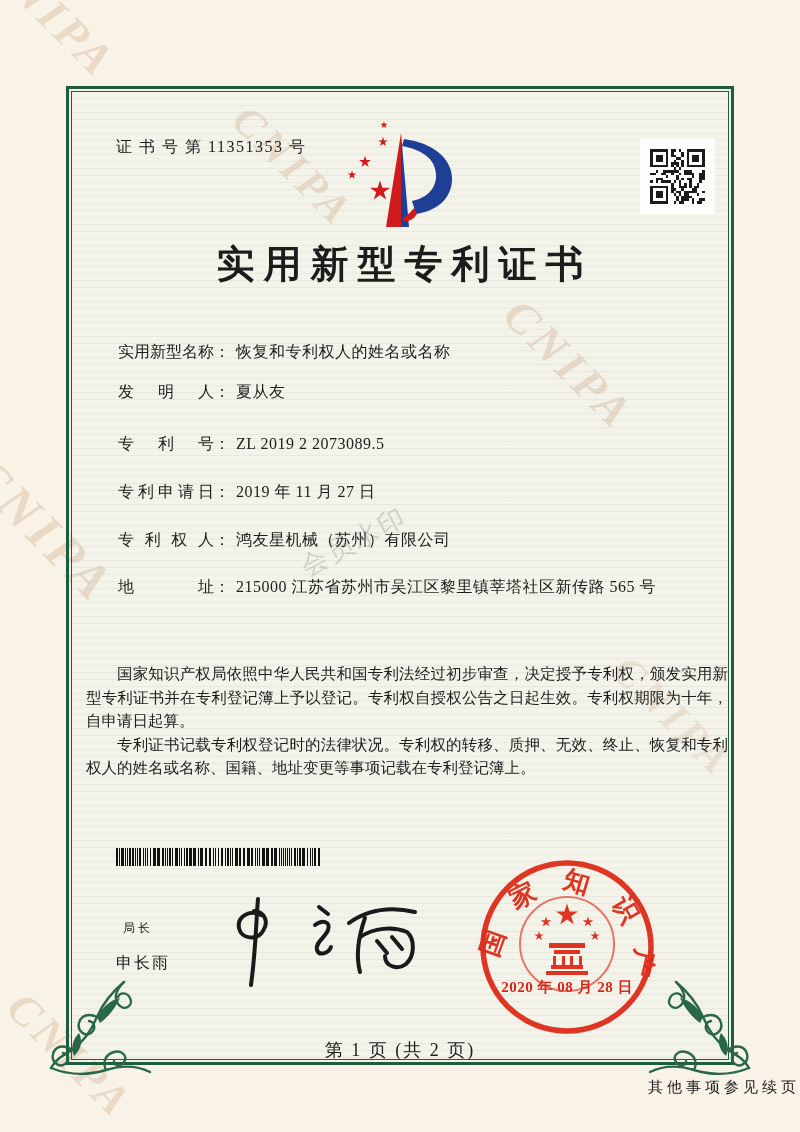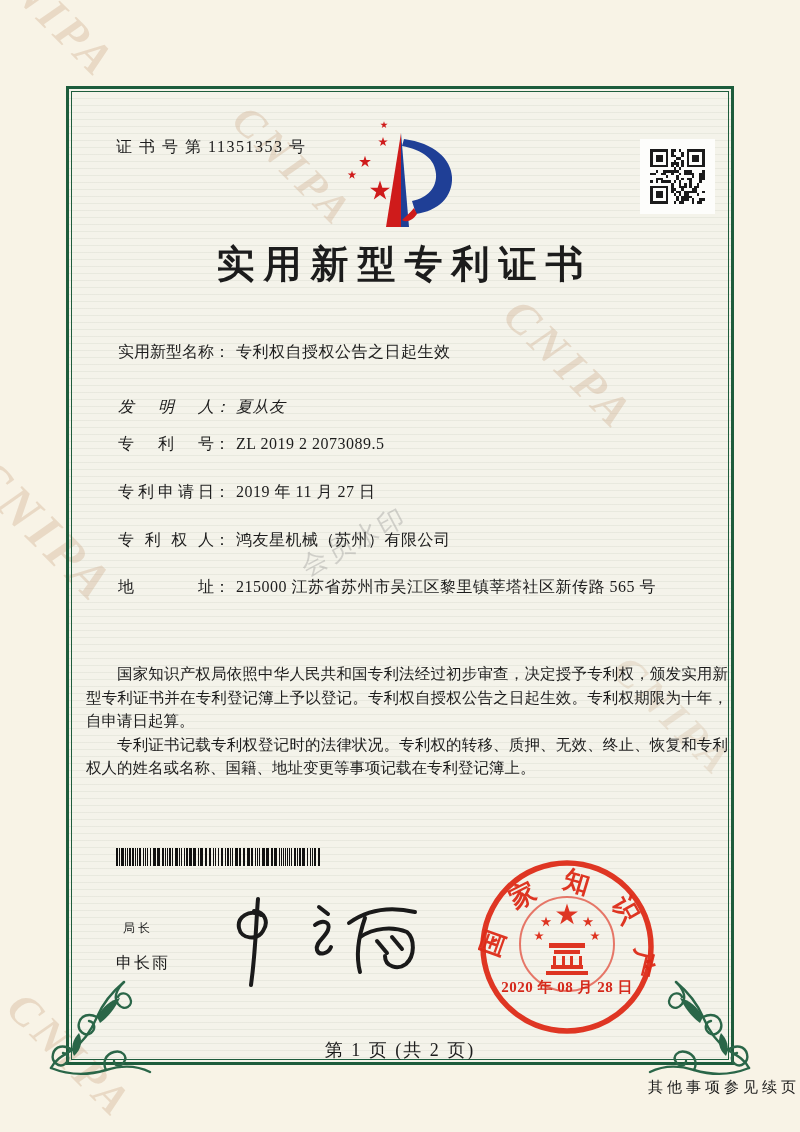--- a/index.html
+++ b/index.html
@@ -56,21 +56,21 @@
   .title {
     position:absolute; left:0; top:150px; width:100%;
     text-align:center; font-size:38px; font-weight:bold;
     letter-spacing:9px; padding-left:9px;
   }
   
   .field-row {
     position:absolute; left:49px; width:600px; height:22px;
     font-size:16px; white-space:nowrap;
   }
-  .fr1 { top:253px; } .fr2 { top:308px;font-style:italic; } .fr3 { top:345px; }
+  .fr1 { top:253px; } .fr2 { top:293px; } .fr3 { top:345px; }
   .fr4 { top:393px; } .fr5 { top:441px; } .fr6 { top:488px; } .fr7 { top:538px; }
   .flabel {
     display:inline-block; width:96px;
     text-align:justify; text-align-last:justify; vertical-align:top;
   }
   .fcolon { display:inline-block; margin-right:6px; }
   .fvalue { letter-spacing:0.5px; }
   .grant-no-group { position:absolute; left:275px; top:0; }
   
   .body-text {
@@ -355,21 +355,21 @@
       <rect x="24" y="13" width="1" height="1" fill="#1b1b1b"></rect>
       <rect x="24" y="14" width="1" height="1" fill="#1b1b1b"></rect>
       <rect x="24" y="15" width="1" height="1" fill="#1b1b1b"></rect>
       <rect x="24" y="20" width="1" height="1" fill="#1b1b1b"></rect>
       <rect x="24" y="23" width="1" height="1" fill="#1b1b1b"></rect>
     </svg>
 
   <div class="title">实用新型专利证书</div>
 
   <div class="field-row fr1">
-    <span class="flabel">实用新型名称</span><span class="fcolon">：</span><span class="fvalue">专利权自授权公告之日起生效</span>
+    <span class="flabel">实用新型名称</span><span class="fcolon">：</span><span class="fvalue">恢复和专利权人的姓名或名称</span>
   </div>
   <div class="field-row fr2">
     <span class="flabel">发明人</span><span class="fcolon">：</span><span class="fvalue">夏从友</span>
   </div>
   <div class="field-row fr3">
     <span class="flabel">专利号</span><span class="fcolon">：</span><span class="fvalue">ZL 2019 2 2073089.5</span>
   </div>
   <div class="field-row fr4">
     <span class="flabel">专利申请日</span><span class="fcolon">：</span><span class="fvalue">2019 年 11 月 27 日</span>
   </div>

